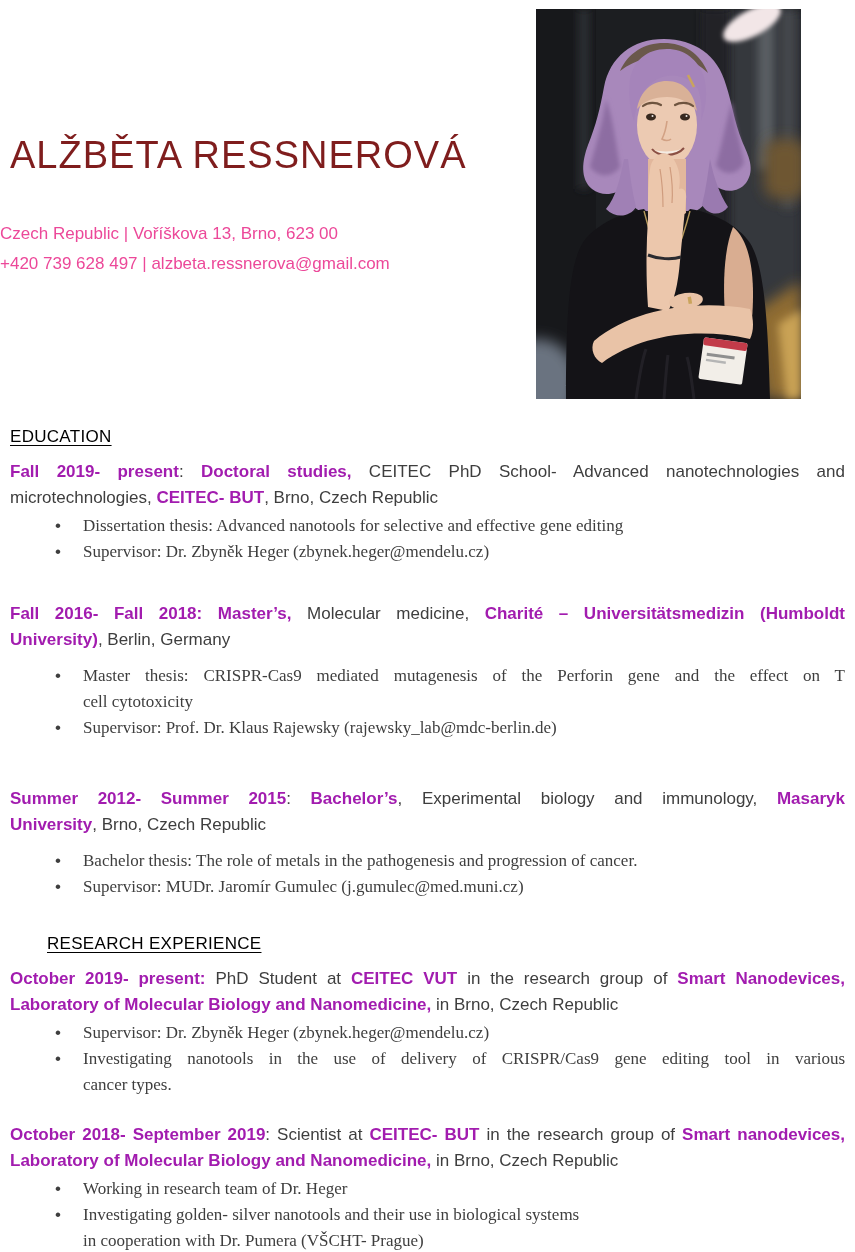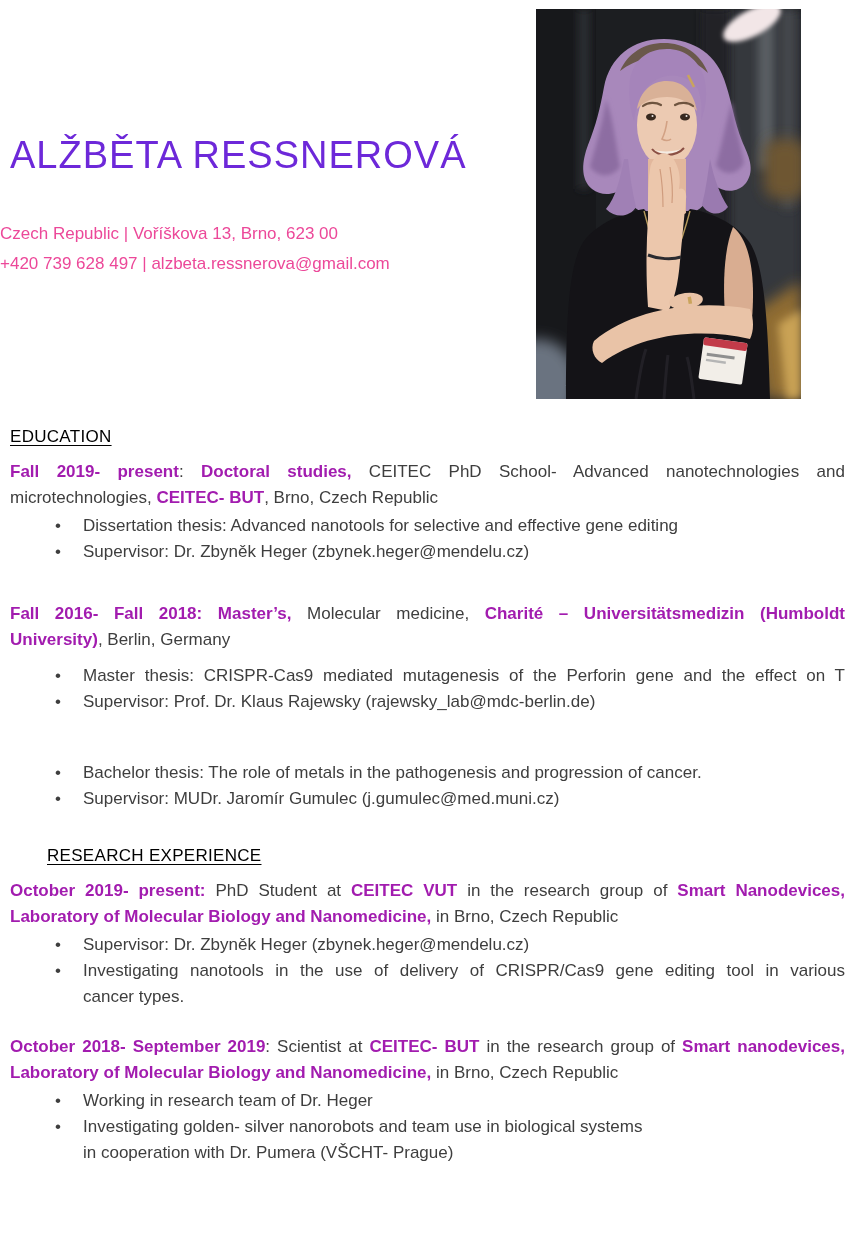--- a/index.html
+++ b/index.html
@@ -1,38 +1,38 @@
 <!DOCTYPE html>
 <html><head>
 <meta charset="utf-8">
 <style>
   html,body{margin:0;padding:0;background:#fff;}
   .page{position:relative;width:855px;height:1252px;background:#ffffff;overflow:hidden;
         font-family:"Liberation Sans", sans-serif;}
   
   .name{position:absolute;left:10px;top:108px;font-size:38px;line-height:44px;
-        color:#6d28d9;letter-spacing:1px;white-space:nowrap;font-weight:400;}
+        color:#7f1d1d;letter-spacing:1px;white-space:nowrap;font-weight:400;}
   .contact{position:absolute;left:0;top:219px;width:440px;text-align:left;
            font-size:17px;line-height:30px;color:#ec4899;}
   .photo{position:absolute;left:536px;top:9px;width:265px;height:390px;}
   
   .content{position:absolute;left:10px;top:427px;width:835px;
            font-size:17px;line-height:26px;color:#3e3e3e;}
   .sec-h{font-size:17px;line-height:20px;color:#000000;letter-spacing:.3px;
          text-decoration:underline;text-underline-offset:3px;margin:0 0 12px 0;font-weight:400;}
   .sec-h.second{margin-top:34px;margin-left:37px;}
   .title{margin:0;}
   .tl{min-height:26px;}
   .tl.fill{text-align:justify;text-align-last:justify;}
   .b{font-weight:700;color:#a21caf;}
   ul.bullets{list-style:none;margin:2px 0 0 45px;padding:0;}
   ul.bullets.gap{margin-top:10px;}
   ul.bullets li{display:flex;}
   .marker{width:28px;flex:none;}
-  .btext{flex:1;}
+  .btext{flex:1;font-family:Liberation Serif, serif;}
   .mt36{margin-top:36px;} .mt45{margin-top:45px;} .mt24{margin-top:24px;}
 </style>
 </head>
 <body>
 
 <div class="page">
 
   <h1 class="name">ALŽBĚTA RESSNEROVÁ</h1>
 
   <div class="contact">
@@ -153,32 +153,37 @@
     <div class="entry mt36">
       <div class="title">
           <div class="tl fill"><span class="b">Fall 2016- Fall 2018: Master’s,</span><span> Molecular medicine, </span><span class="b">Charité – Universitätsmedizin (Humboldt</span></div>
           <div class="tl"><span class="b">University)</span><span>, Berlin, Germany</span></div>
         </div>
       <ul class="bullets gap">
         <li>
             <span class="marker">•</span>
             <div class="btext">
               <div class="tl fill"><span>Master thesis: CRISPR-Cas9 mediated mutagenesis of the Perforin gene and the effect on T</span></div>
+              <div class="tl"><span>cell cytotoxicity</span></div>
             </div>
           </li>
         <li>
             <span class="marker">•</span>
             <div class="btext">
               <div class="tl"><span>Supervisor: Prof. Dr. Klaus Rajewsky (rajewsky_lab@mdc-berlin.de)</span></div>
             </div>
           </li>
       </ul>
     </div>
 
     <div class="entry mt45">
+      <div class="title">
+          <div class="tl fill"><span class="b">Summer 2012- Summer 2015</span><span>: </span><span class="b">Bachelor’s</span><span>, Experimental biology and immunology, </span><span class="b">Masaryk</span></div>
+          <div class="tl"><span class="b">University</span><span>, Brno, Czech Republic</span></div>
+        </div>
       <ul class="bullets gap">
         <li>
             <span class="marker">•</span>
             <div class="btext">
               <div class="tl"><span>Bachelor thesis: The role of metals in the pathogenesis and progression of cancer.</span></div>
             </div>
           </li>
         <li>
             <span class="marker">•</span>
             <div class="btext">
@@ -220,21 +225,21 @@
       <ul class="bullets">
         <li>
             <span class="marker">•</span>
             <div class="btext">
               <div class="tl"><span>Working in research team of Dr. Heger</span></div>
             </div>
           </li>
         <li>
             <span class="marker">•</span>
             <div class="btext">
-              <div class="tl"><span>Investigating golden- silver nanorobots and team use in biological systems</span></div>
+              <div class="tl"><span>Investigating golden- silver nanotools and their use in biological systems</span></div>
               <div class="tl"><span>in cooperation with Dr. Pumera (VŠCHT- Prague)</span></div>
             </div>
           </li>
       </ul>
     </div>
 
   </div>
 </div>
 
 </body></html>

